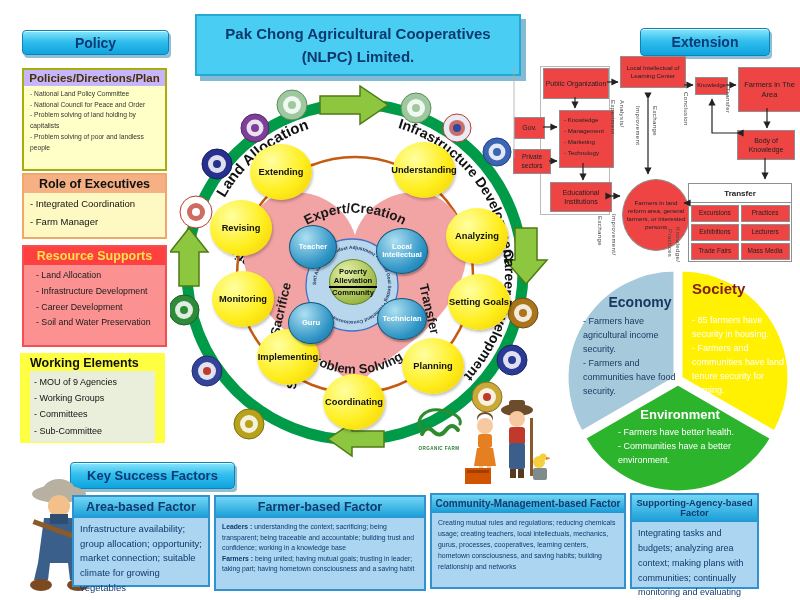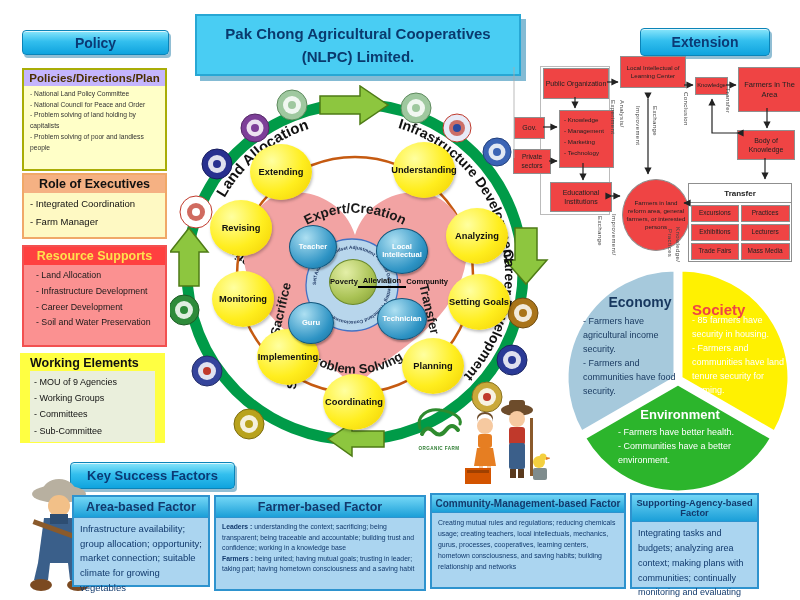--- a/index.html
+++ b/index.html
@@ -16,22 +16,22 @@
   .lbox{position:absolute}
   .lbox .lh{font-weight:bold;text-align:center;padding:2px 0}
   .yc{position:absolute;width:62px;height:56px;border-radius:50%;display:flex;align-items:center;
       justify-content:center;text-align:center;font-size:9.3px;font-weight:600;line-height:1.15;color:#111;
       background:radial-gradient(circle at 35% 30%,#ffffa0,#ffee1f 55%,#f0cd00);
       box-shadow:1px 2px 3px rgba(0,0,0,.25)}
   .ac{position:absolute;border-radius:50%;display:flex;align-items:center;justify-content:center;
       text-align:center;font-size:7.6px;font-weight:bold;color:#fff;line-height:1.1;
       background:radial-gradient(circle at 35% 28%,#aee0f2,#2d93c4 65%,#196d95);
       border:1px solid #10567c;box-shadow:1px 2px 2px rgba(0,0,0,.3)}
-  .centerc{position:absolute;border-radius:50%;display:flex;align-items:center;
-      justify-content:space-between;text-align:center;font-size:7.6px;font-weight:bold;color:#101010;line-height:1.25;
+  .centerc{position:absolute;border-radius:50%;display:flex;flex-direction:column;align-items:center;
+      justify-content:center;text-align:center;font-size:7.6px;font-weight:bold;color:#101010;line-height:1.25;
       background:radial-gradient(circle at 35% 28%,#e4efa8,#a9c254 60%,#7f9a33);border:1px solid #6b8a2a}
   .fc-box{position:absolute;background:#ef4444;border:1px solid #8f8f8f;color:#222;display:flex;
       align-items:center;justify-content:center;text-align:center;line-height:1.3}
   .vlab{position:absolute;writing-mode:vertical-rl;font-size:6px;color:#444;letter-spacing:.4px;line-height:1.4}
   .factor{position:absolute;border:2px solid #2E93CE;background:#ABD5F0;box-sizing:border-box}
   .factor .fh{background:linear-gradient(180deg,#72d6f6,#1b9fd8);color:#123A6D;font-weight:bold;
       text-align:center;padding:3px 1px;border-bottom:1px solid #2E93CE}
   .factor .fb{color:#123A6D;padding:4px 6px}
   .pie-t{position:absolute;font-weight:bold}
   .pie-i{position:absolute;line-height:1.55}
@@ -319,21 +319,21 @@
       <path d="M118,115 L118,7 A108 108 0 0 1 211.5,169 Z" fill="#FFF101" transform="translate(3,-2)"></path>
       <path d="M118,115 L211.5,169 A108 108 0 0 1 24.5,169 Z" fill="#2CB52C" transform="translate(0,4)"></path>
       <path d="M118,115 L24.5,169 A108 108 0 0 1 118,7 Z" fill="#A6C9DC" transform="translate(-3,-2)"></path>
     </g>
   </svg>
   <div class="pie-t" style="left:595px;top:294px;width:90px;text-align:center;font-size:14px;color:#17375E">Economy</div>
   <div class="pie-i" style="left:583px;top:315px;width:100px;font-size:9px;color:#17375E">
     <div>- Farmers have agricultural income security.</div>
     <div>- Farmers and communities have food security.</div>
   </div>
-  <div class="pie-t" style="left:692px;top:301px;width:95px;font-size:15px;color:#ef4444">Society</div>
+  <div class="pie-t" style="left:692px;top:280px;width:95px;font-size:15px;color:#7f1d1d">Society</div>
   <div class="pie-i" style="left:692px;top:314px;width:100px;font-size:9px;color:#fff">
     <div>- 85 farmers have security in housing.</div>
     <div>- Farmers and communities have land tenure security for farming.</div>
   </div>
   <div class="pie-t" style="left:610px;top:407px;width:140px;text-align:center;font-size:13px;color:#fff">Environment</div>
   <div class="pie-i" style="left:604px;top:426px;width:175px;font-size:9px;color:#fff;text-align:left;padding-left:14px;box-sizing:border-box">
     <div>- Farmers have better health.</div>
     <div>- Communities have a better environment.</div>
   </div>
 

